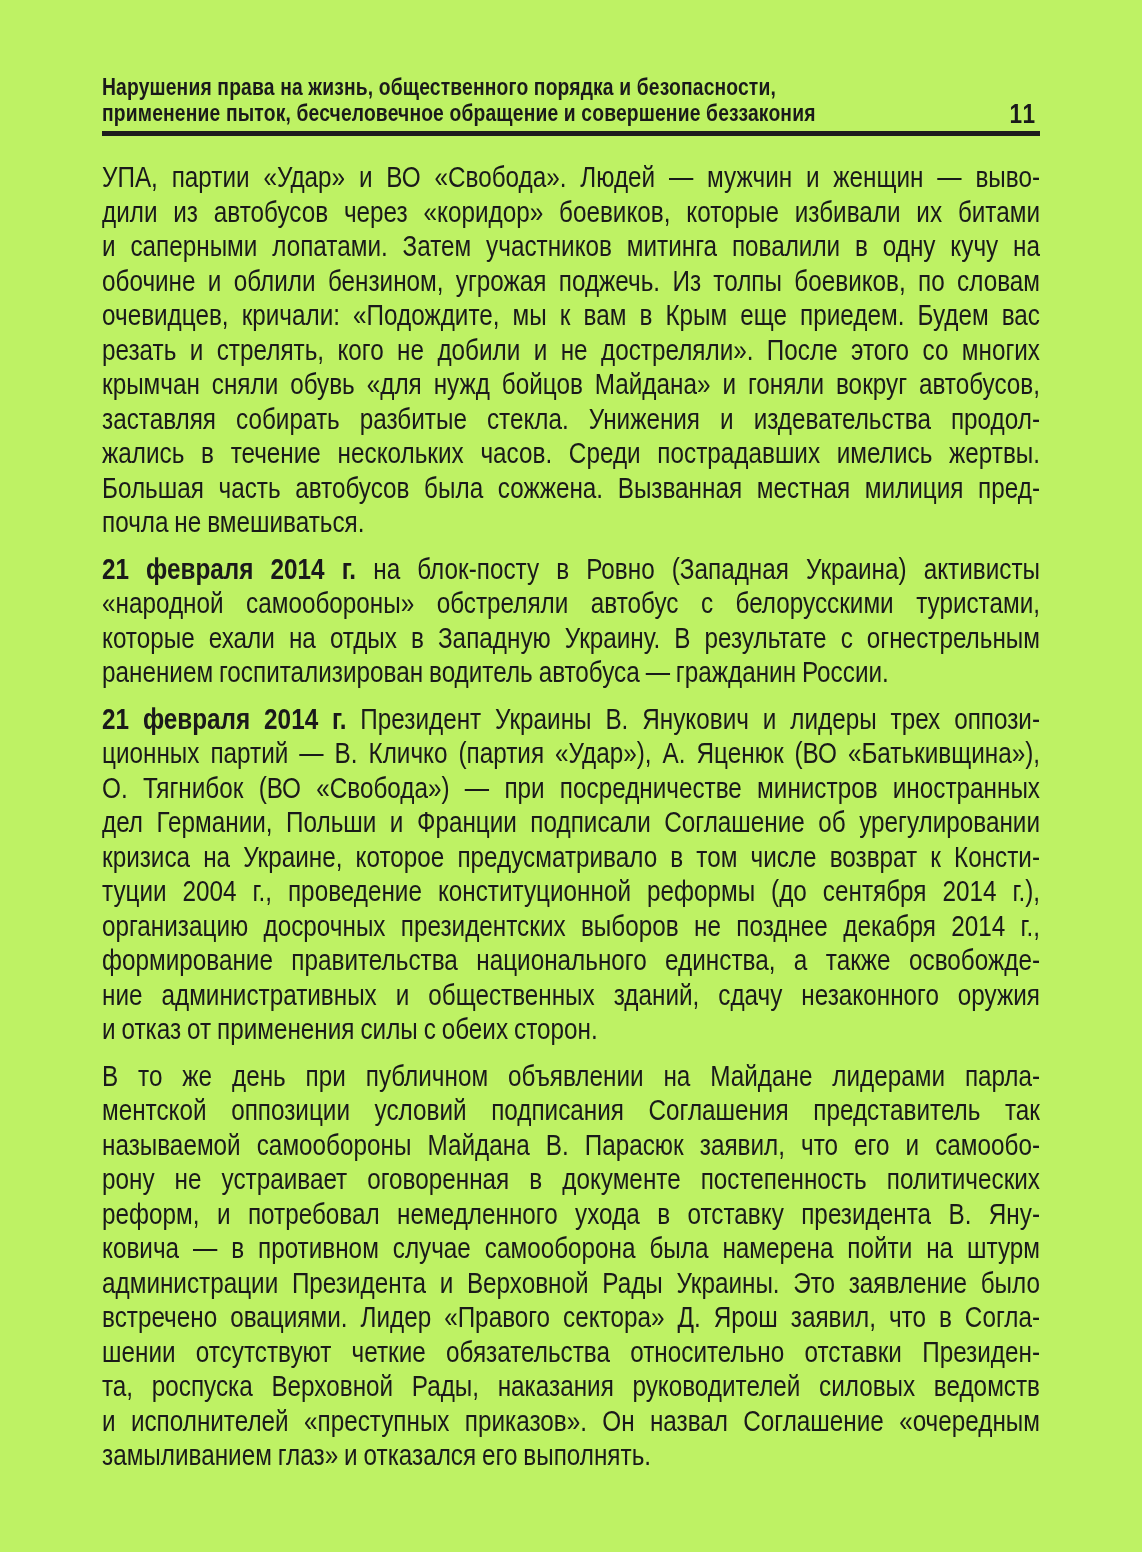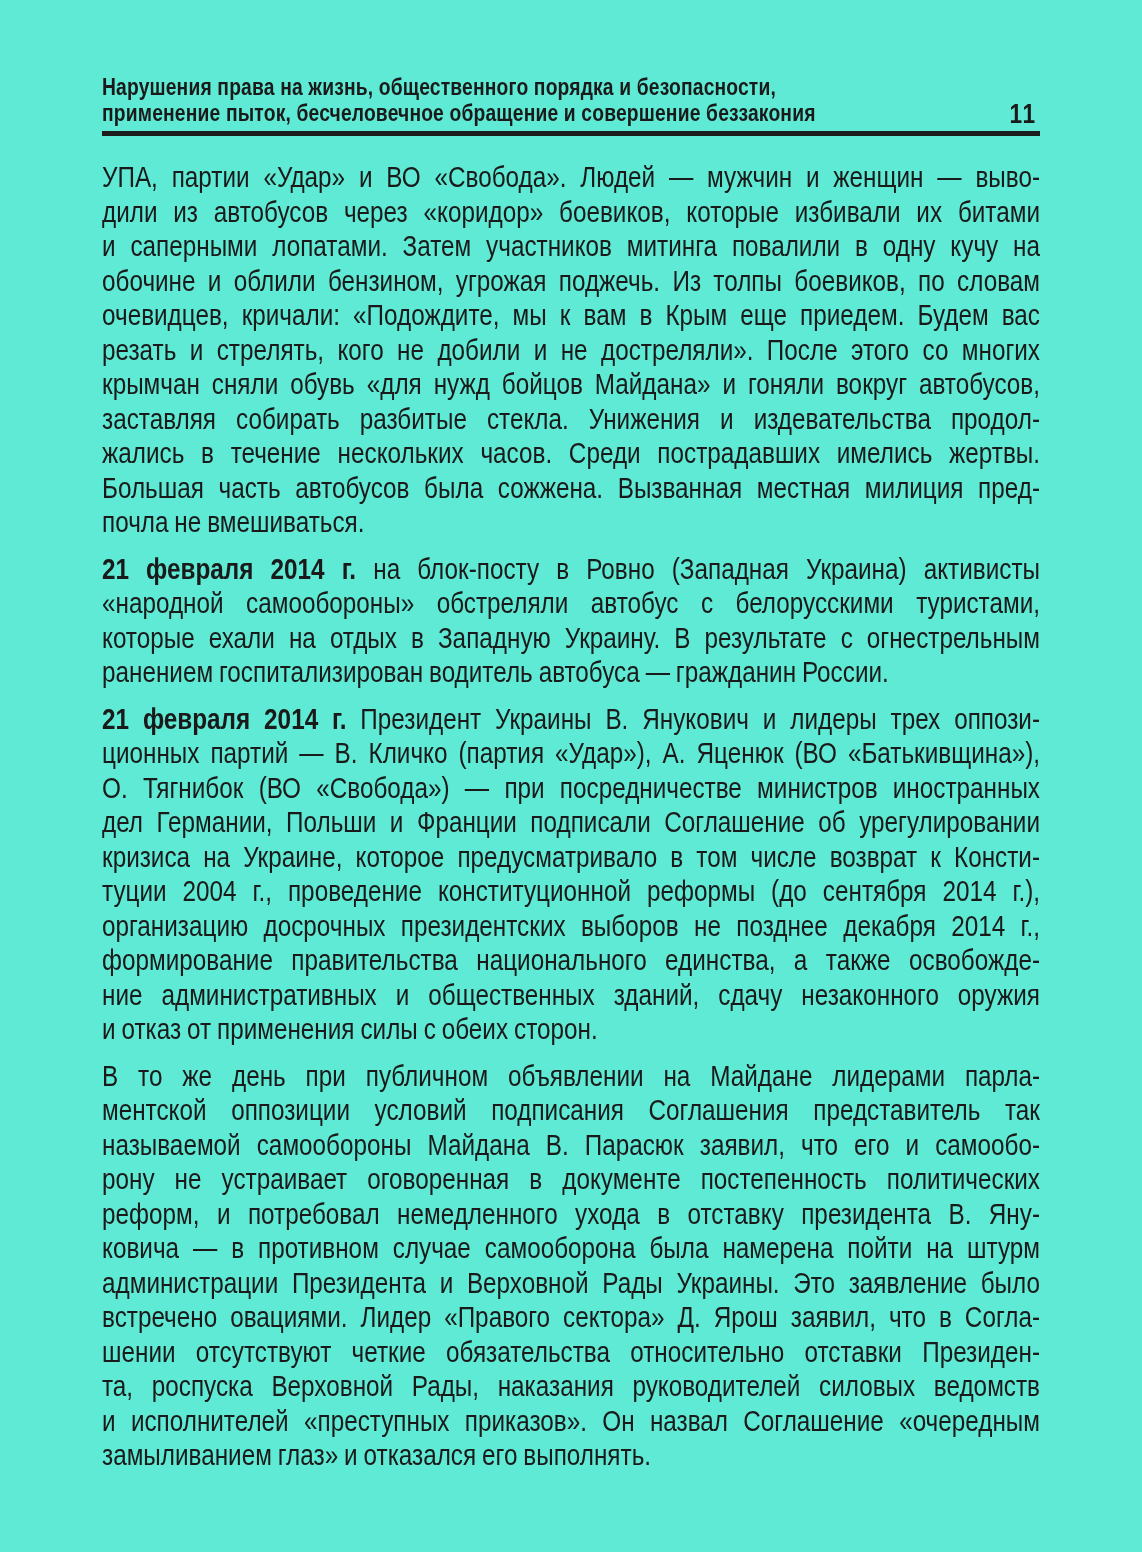--- a/index.html
+++ b/index.html
@@ -4,21 +4,21 @@
 <style>
   html, body {
     margin: 0;
     padding: 0;
     background: #ffffff;
   }
   .page {
     position: relative;
     width: 1142px;
     height: 1552px;
-    background: #5eead4;
+    background: #bef264;
     overflow: hidden;
     font-family: "Liberation Sans", sans-serif;
     color: #1a1a1a;
   }
   
   .scale-wrap {
     position: absolute;
     left: 102px;
     top: 0;
     width: 1120px;

